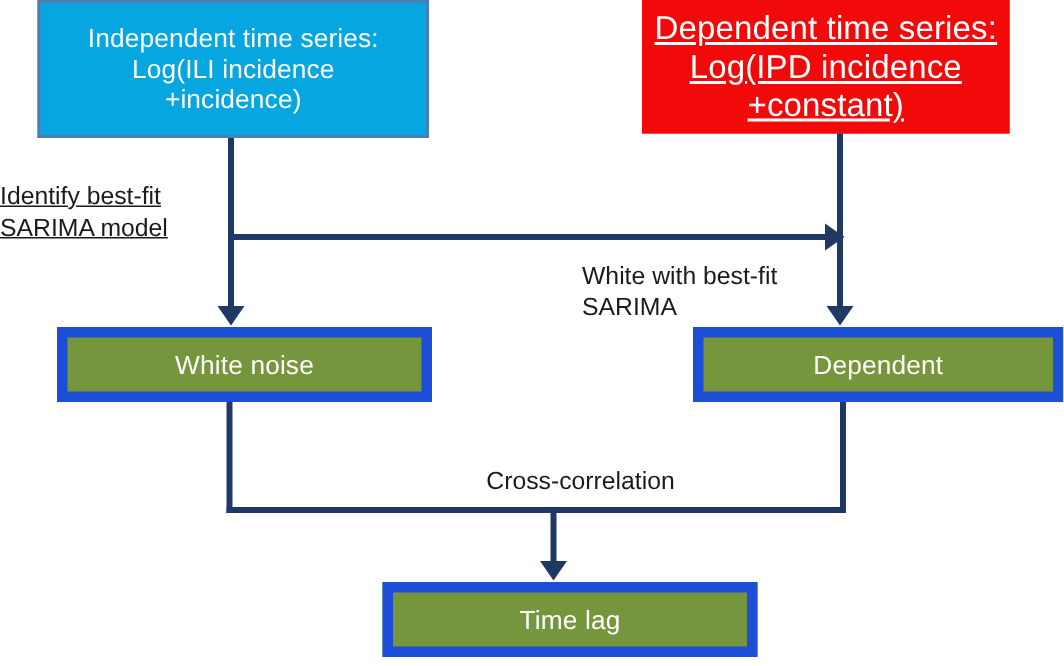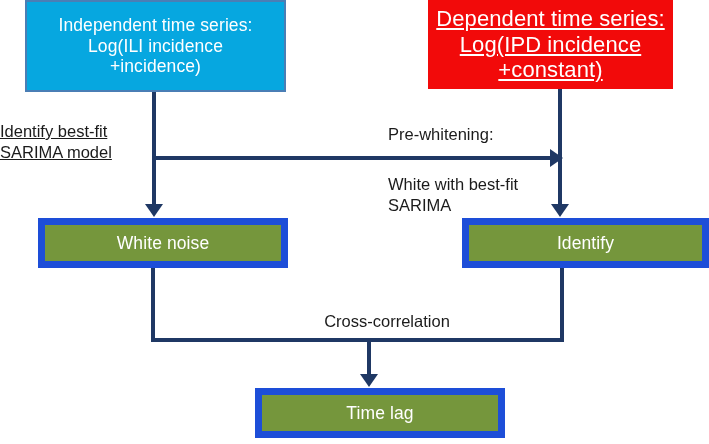--- a/index.html
+++ b/index.html
@@ -106,28 +106,27 @@
 
   <div class="hline" style="left:154px; top:156px; width:399px;"></div>
   <div class="arrow-right" style="left:550px; top:149px;"></div>
 
   <div class="vline" style="left:558px; top:89px; height:117px;"></div>
   <div class="arrow-down" style="left:551px; top:204px;"></div>
 
   <div class="label" style="left:0px; top:121px; width:150px;text-decoration:underline;">Identify best-fit
 SARIMA model</div>
 
-  <div class="label" style="left:388px; top:124px; width:190px;">Pre-whitening:</div>
 
   <div class="label" style="left:388px; top:174px; width:190px;">White with best-fit
 SARIMA</div>
 
   <div class="box box-green" style="left:38px; top:218px; width:250px; height:50px;">White noise</div>
 
-  <div class="box box-green" style="left:462px; top:218px; width:247px; height:50px;">Identify</div>
+  <div class="box box-green" style="left:462px; top:218px; width:247px; height:50px;">Dependent</div>
 
   <div class="vline" style="left:151px; top:268px; height:74px;"></div>
   <div class="vline" style="left:560px; top:268px; height:74px;"></div>
   <div class="hline" style="left:151px; top:338px; width:413px;"></div>
   <div class="vline" style="left:367px; top:338px; height:38px;"></div>
   <div class="arrow-down" style="left:360px; top:374px;"></div>
 
   <div class="label" style="left:267px; top:311px; width:240px;text-align:center;">Cross-correlation</div>
 
   <div class="box box-green" style="left:255px; top:388px; width:250px; height:50px;">Time lag</div>

